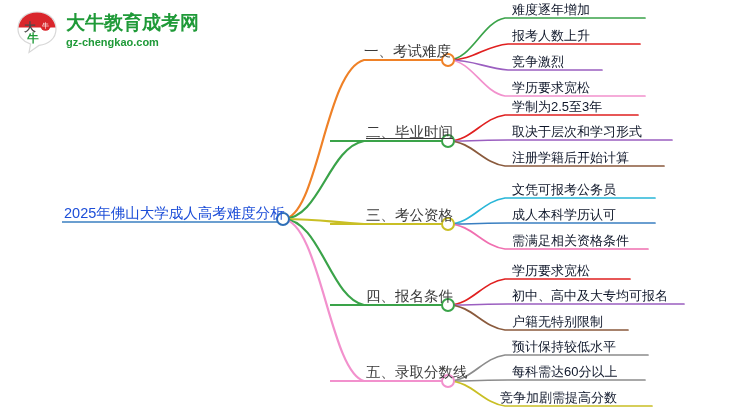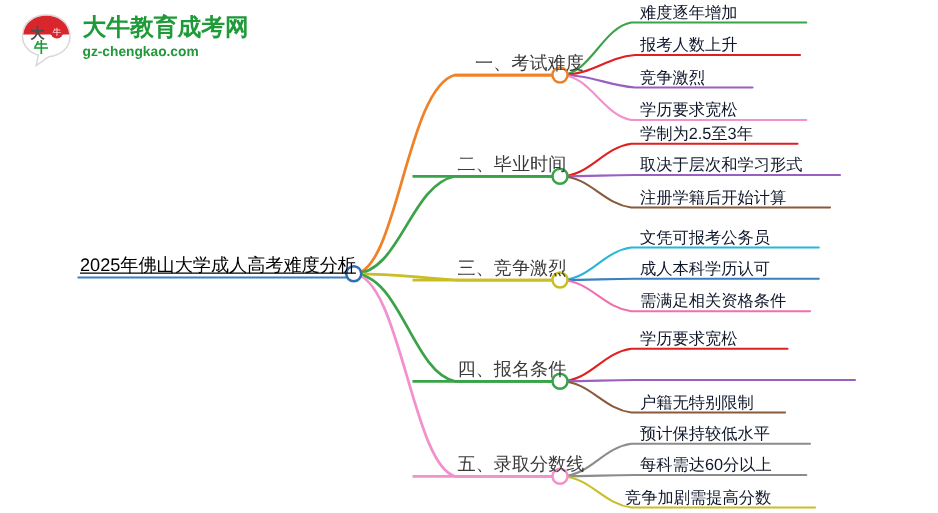--- a/index.html
+++ b/index.html
@@ -67,22 +67,21 @@
 
   
   .node-label {
     position: absolute;
     white-space: nowrap;
     color: #3b3b3b;
     line-height: 1;
   }
   .root-label {
     font-size: 14.5px;
-    color: #000000;
-    text-decoration: underline;
+    color: #1d4ed8;
   }
   .branch-label {
     font-size: 14.5px;
     color: #3a3a3a;
   }
   .leaf-label {
     font-size: 13px;
     color: #0f172a;
   }
 </style>
@@ -151,39 +150,40 @@
     <circle cx="283" cy="219" r="6" fill="#ffffff" stroke="#2e6fb7" stroke-width="2"></circle>
     <circle cx="448" cy="60" r="6" fill="#ffffff" stroke="#ef8127" stroke-width="2"></circle>
     <circle cx="448" cy="141" r="6" fill="#ffffff" stroke="#3aa349" stroke-width="2"></circle>
     <circle cx="448" cy="224" r="6" fill="#ffffff" stroke="#c9bf25" stroke-width="2"></circle>
     <circle cx="448" cy="305" r="6" fill="#ffffff" stroke="#3aa349" stroke-width="2"></circle>
     <circle cx="448" cy="381" r="6" fill="#ffffff" stroke="#f291cd" stroke-width="2"></circle>
   </svg>
 
   <div class="node-label root-label" style="left:64px; top:206px;">2025年佛山大学成人高考难度分析</div>
 
-  <div class="node-label branch-label" style="left:380px; top:44px;">一、考试难度</div>
-  <div class="node-label branch-label" style="left:366px; top:125px;">二、毕业时间</div>
-  <div class="node-label branch-label" style="left:366px; top:208px;">三、竞争激烈</div>
+  <div class="node-label branch-label" style="left:364px; top:44px;">一、考试难度</div>
+  <div class="node-label branch-label" style="left:366px; top:125px;text-decoration:underline;">二、毕业时间</div>
+  <div class="node-label branch-label" style="left:366px; top:208px;">三、考公资格</div>
   <div class="node-label branch-label" style="left:366px; top:289px;">四、报名条件</div>
   <div class="node-label branch-label" style="left:366px; top:365px;">五、录取分数线</div>
 
   <div class="node-label leaf-label" style="left:512px; top:3px;">难度逐年增加</div>
   <div class="node-label leaf-label" style="left:512px; top:29px;">报考人数上升</div>
   <div class="node-label leaf-label" style="left:512px; top:55px;">竞争激烈</div>
   <div class="node-label leaf-label" style="left:512px; top:81px;">学历要求宽松</div>
 
   <div class="node-label leaf-label" style="left:512px; top:100px;">学制为2.5至3年</div>
   <div class="node-label leaf-label" style="left:512px; top:125px;">取决于层次和学习形式</div>
   <div class="node-label leaf-label" style="left:512px; top:151px;">注册学籍后开始计算</div>
 
   <div class="node-label leaf-label" style="left:512px; top:183px;">文凭可报考公务员</div>
   <div class="node-label leaf-label" style="left:512px; top:208px;text-align:center;">成人本科学历认可</div>
   <div class="node-label leaf-label" style="left:512px; top:234px;">需满足相关资格条件</div>
 
   <div class="node-label leaf-label" style="left:512px; top:264px;">学历要求宽松</div>
+  <div class="node-label leaf-label" style="left:512px; top:289px;">初中、高中及大专均可报名</div>
   <div class="node-label leaf-label" style="left:512px; top:315px;">户籍无特别限制</div>
 
   <div class="node-label leaf-label" style="left:512px; top:340px;">预计保持较低水平</div>
   <div class="node-label leaf-label" style="left:512px; top:365px;">每科需达60分以上</div>
   <div class="node-label leaf-label" style="left:500px; top:391px;">竞争加剧需提高分数</div>
 
 </div>
 
 </body></html>

